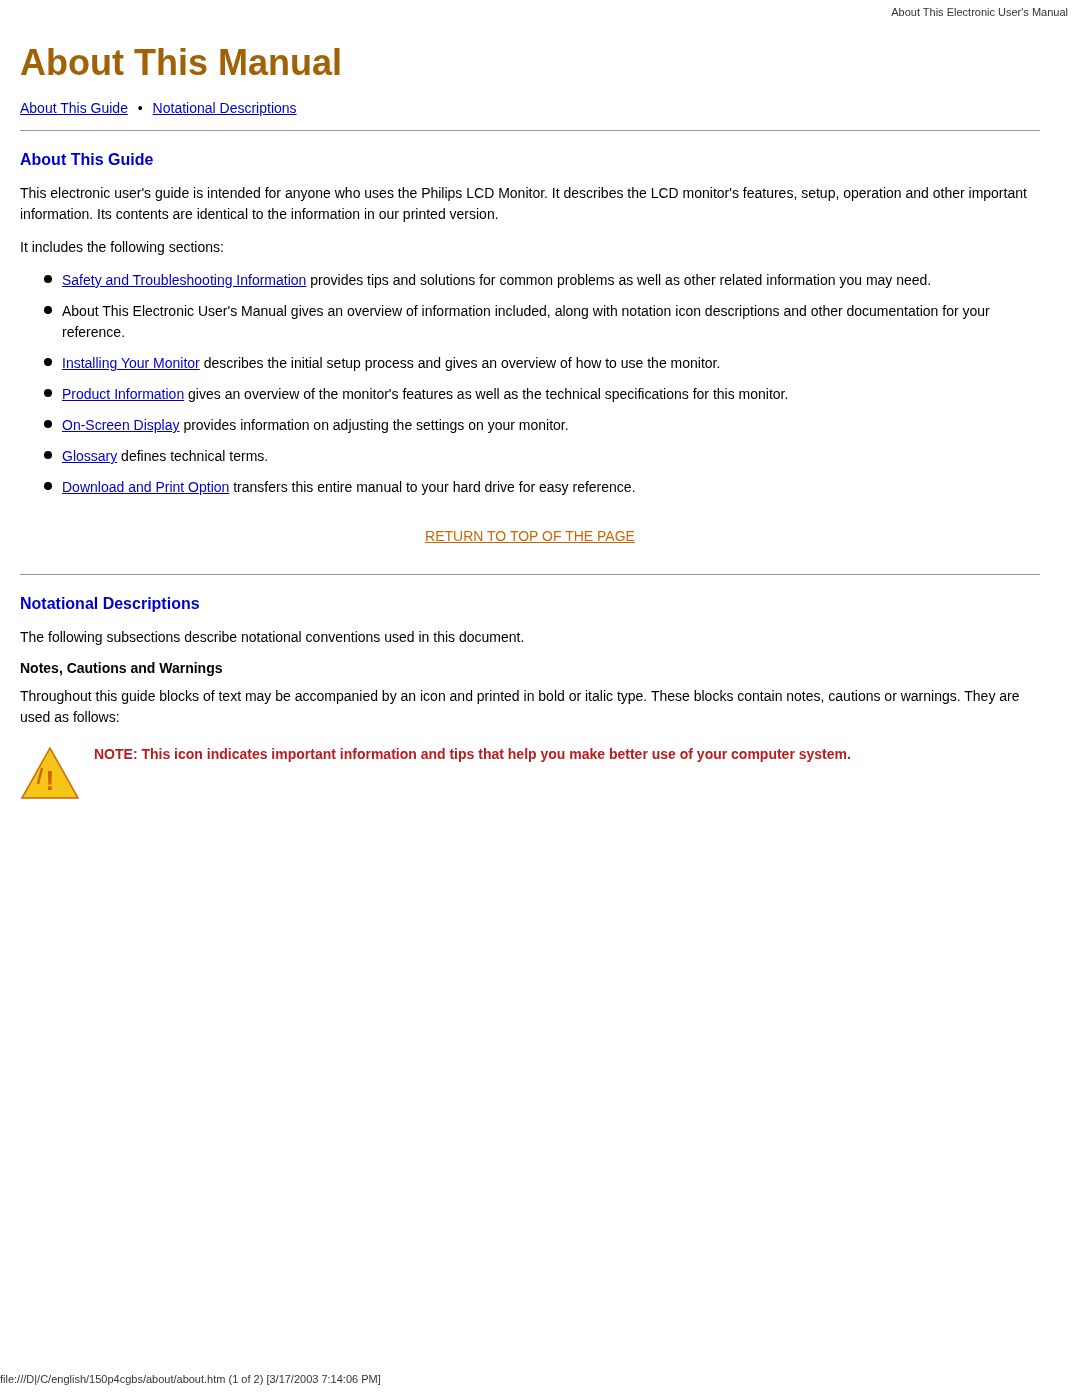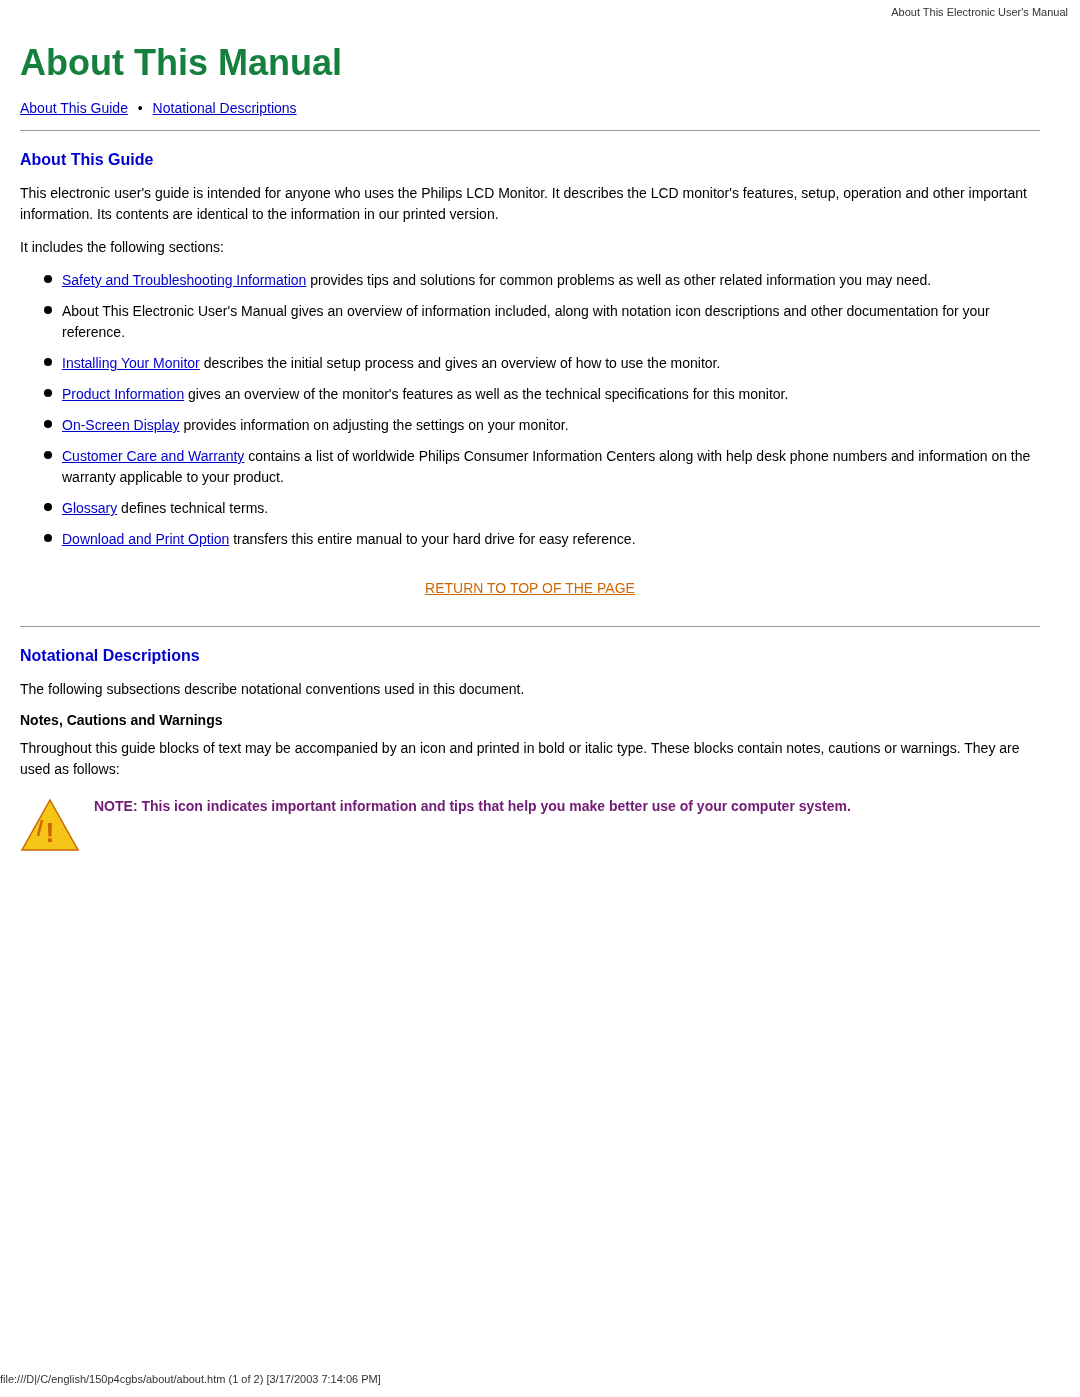--- a/index.html
+++ b/index.html
@@ -25,21 +25,21 @@
       padding: 6px 12px 4px 12px;
       border-bottom: none;
       text-align: right;
     }
 
     .page-content {
       padding: 10px 40px 40px 20px;
     }
 
     .page-title {
-      color: #15803d;
+      color: #a16207;
       font-size: 36px;
       font-weight: bold;
       margin-bottom: 16px;
       margin-top: 10px;
     }
 
     .nav-links {
       margin-bottom: 14px;
       font-size: 14px;
     }
@@ -124,21 +124,21 @@
     }
 
     .note-icon {
       width: 60px;
       height: 60px;
       flex-shrink: 0;
       margin-right: 14px;
     }
 
     .note-text {
-      color: #701a75;
+      color: #b91c1c;
       font-size: 14px;
       font-weight: bold;
       line-height: 1.5;
     }
 
     .bold-heading {
       font-weight: bold;
       font-size: 14px;
       margin-bottom: 10px;
     }
@@ -198,24 +198,20 @@
       <li>
         <span class="bullet-dot"></span>
         <span><a href="#">Product Information</a> gives an overview of the monitor's features as well as the technical specifications for this monitor.</span>
       </li>
       <li>
         <span class="bullet-dot"></span>
         <span><a href="#">On-Screen Display</a> provides information on adjusting the settings on your monitor.</span>
       </li>
       <li>
         <span class="bullet-dot"></span>
-        <span><a href="#">Customer Care and Warranty</a> contains a list of worldwide Philips Consumer Information Centers along with help desk phone numbers and information on the warranty applicable to your product.</span>
-      </li>
-      <li>
-        <span class="bullet-dot"></span>
         <span><a href="#">Glossary</a> defines technical terms.</span>
       </li>
       <li>
         <span class="bullet-dot"></span>
         <span><a href="#">Download and Print Option</a> transfers this entire manual to your hard drive for easy reference.</span>
       </li>
     </ul>
 
     <div class="return-link-container">
       <a href="#" class="return-link">RETURN TO TOP OF THE PAGE</a>

